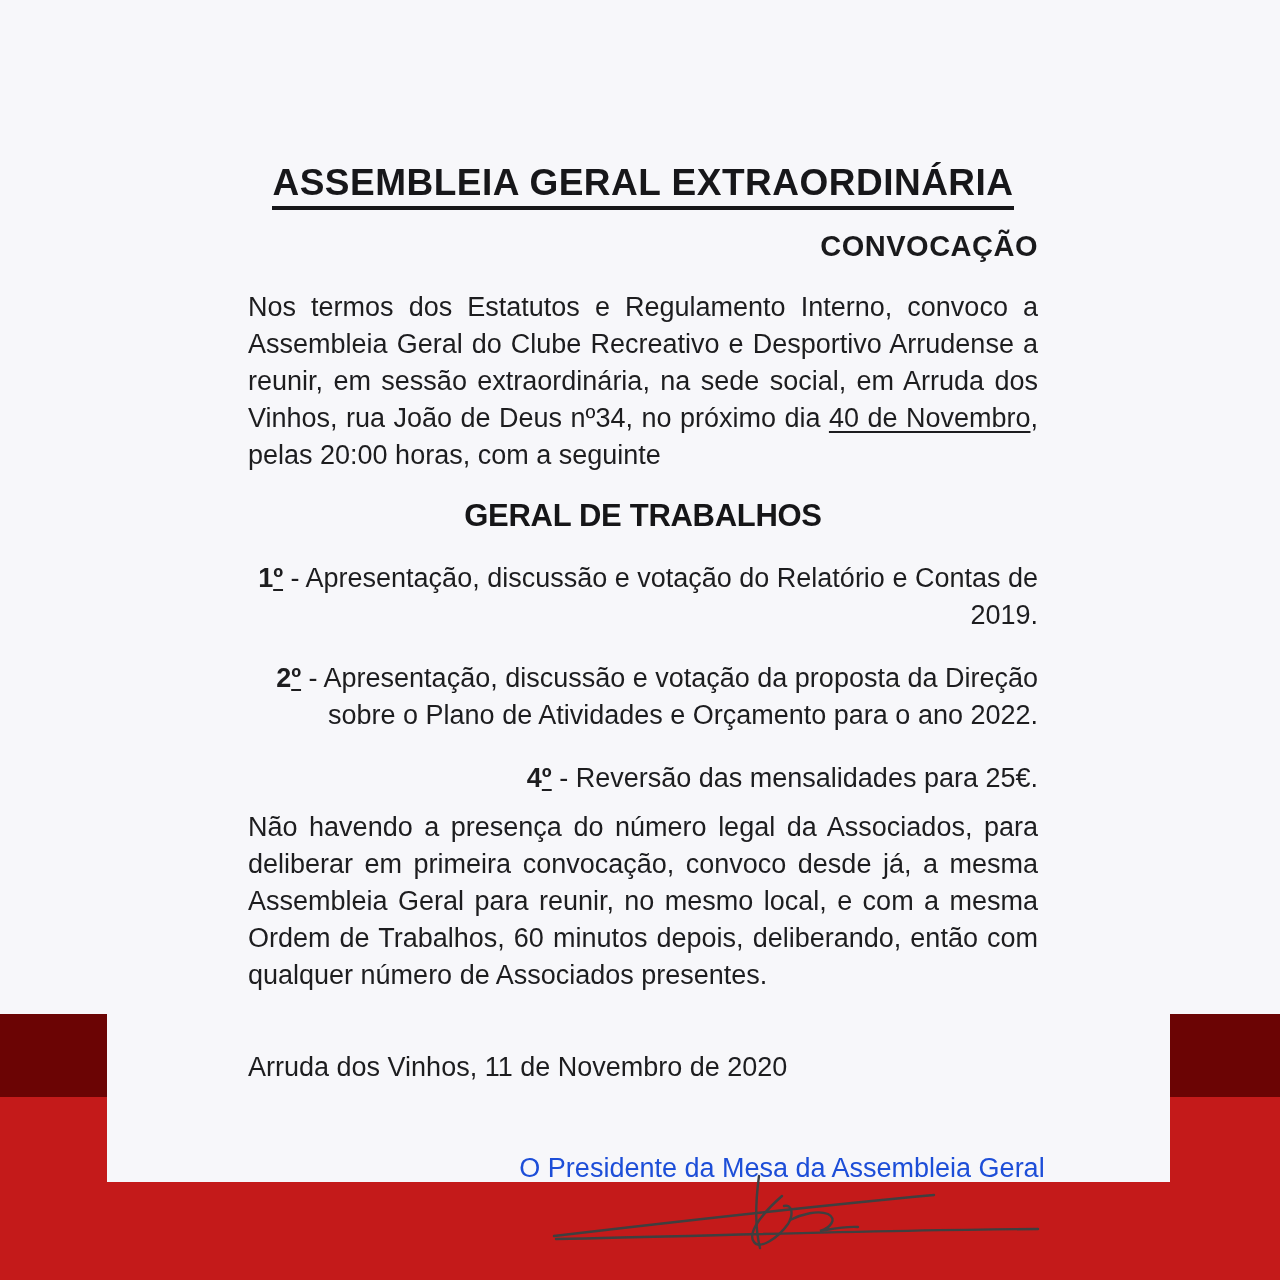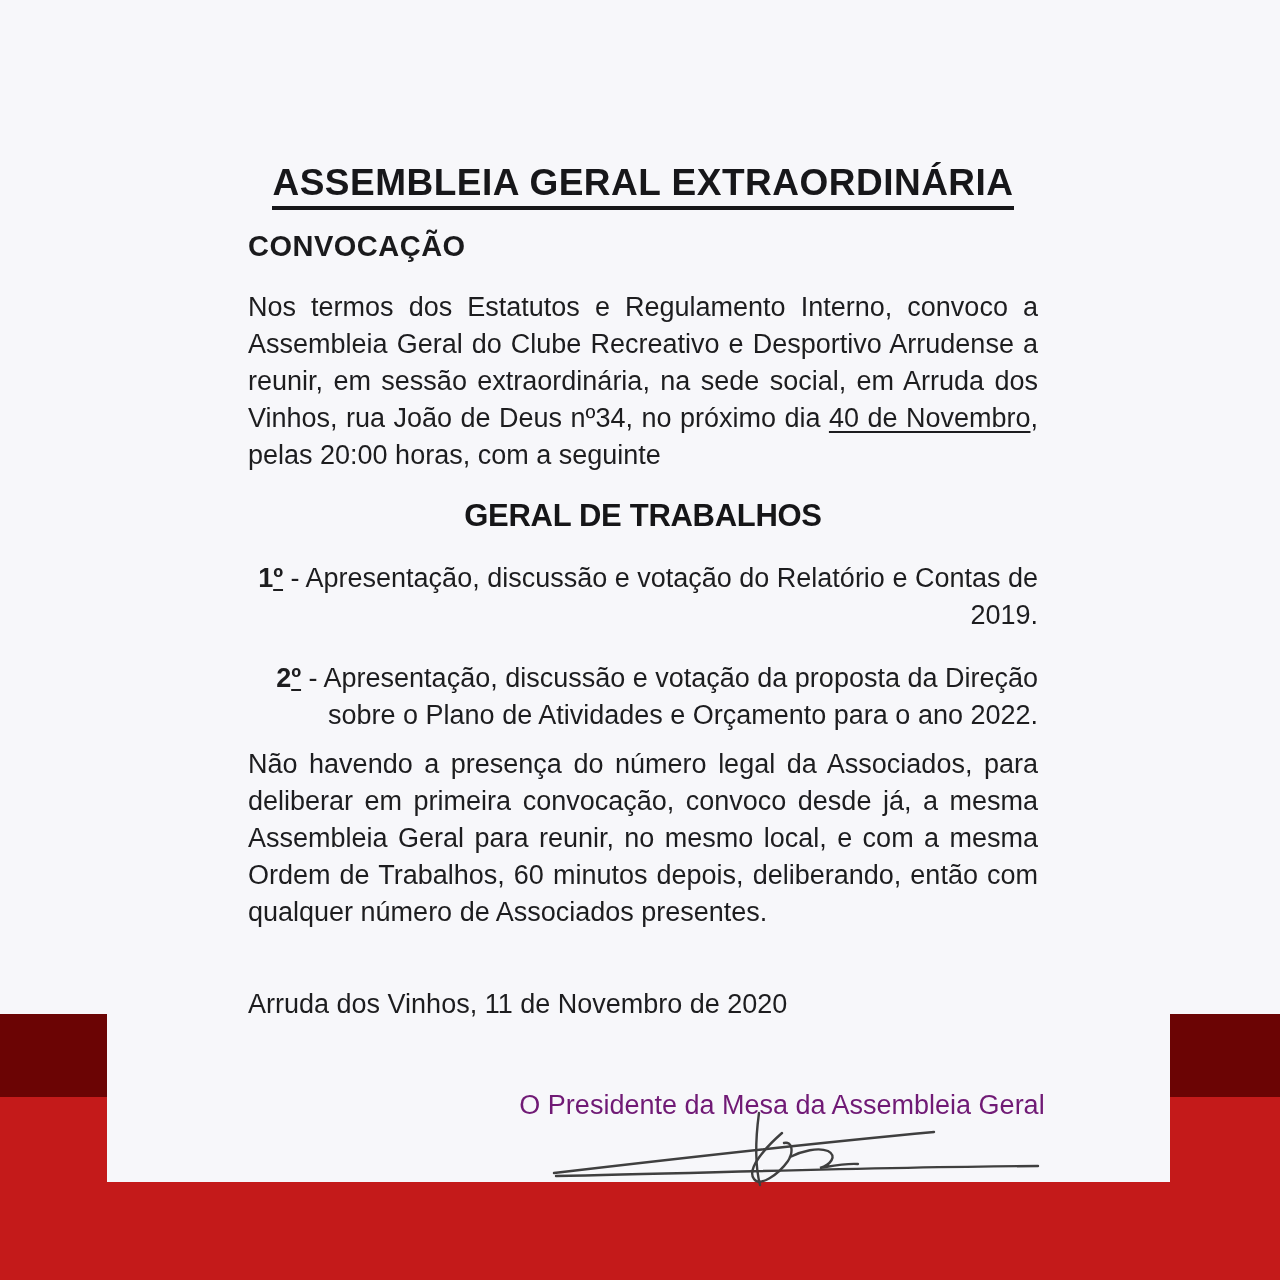--- a/index.html
+++ b/index.html
@@ -36,21 +36,21 @@
     letter-spacing: 0.5px;
     color: #17171a;
   }
   .doc-title .underlined {
     display: inline-block;
     border-bottom: 4px solid #17171a;
     padding-bottom: 2px;
   }
   .doc-subtitle {
     margin-top: 20px;
-    text-align: left;
+    text-align: right;
     font-size: 29px;
     font-weight: bold;
     letter-spacing: 0.5px;
     color: #1a1a1c;
   }
   .para {
     margin-top: 26px;
     font-size: 27px;
     line-height: 37px;
     text-align: justify;
@@ -78,21 +78,21 @@
     margin-top: 58px;
     font-size: 27px;
     color: #1d1d1f;
   }
   .sig-block {
     margin-top: 70px;
     margin-left: 224px;
     width: 620px;
     text-align: center;
   }
-  .sig-role { font-size: 27px; color: #701a75; }
+  .sig-role { font-size: 27px; color: #1d4ed8; }
   .sig-svg { display: block; margin: -10px auto -8px auto; position: relative; left: 14px; }
 </style>
 </head>
 <body>
 
 <div class="stage">
 
   <div class="maroon-block maroon-left"></div>
   <div class="maroon-block maroon-right"></div>
   <div class="red-col red-col-left"></div>
@@ -107,20 +107,21 @@
 
     <p class="para"><span>Nos termos dos Estatutos e Regulamento Interno, convoco a Assembleia Geral do Clube Recreativo e Desportivo Arrudense a reunir, em sessão extraordinária, na sede social, em Arruda dos Vinhos, rua João de Deus nº34, no próximo dia </span><span class="u-date">40 de Novembro</span><span>, pelas 20:00 horas, com a seguinte</span></p>
 
     <h3 class="agenda-heading">GERAL DE TRABALHOS</h3>
 
     <p class="agenda-item"><span class="item-num">1</span><span class="item-ord">º</span><span> - Apresentação, discussão e votação do Relatório e Contas de 2019.</span></p>
 
     <p class="agenda-item"><span class="item-num">2</span><span class="item-ord">º</span><span> - Apresentação, discussão e votação da proposta da Direção sobre o Plano de Atividades e Orçamento para o ano 2022.</span></p>
 
 
+    <p class="agenda-item"><span class="item-num">4</span><span class="item-ord">º</span><span> - Reversão das mensalidades para 25€.</span></p>
 
     <p class="para closing">Não havendo a presença do número legal da Associados, para deliberar em primeira convocação, convoco desde já, a mesma Assembleia Geral para reunir, no mesmo local, e com a mesma Ordem de Trabalhos, 60 minutos depois, deliberando, então com qualquer número de Associados presentes.</p>
 
     <p class="dateline">Arruda dos Vinhos, 11 de Novembro de 2020</p>
 
     <div class="sig-block">
       <p class="sig-role">O Presidente da Mesa da Assembleia Geral</p>
 
       <svg class="sig-svg" width="500" height="82" viewBox="0 0 500 82">
         <g fill="none" stroke="#3f3f3f" stroke-width="2.4" stroke-linecap="round">

